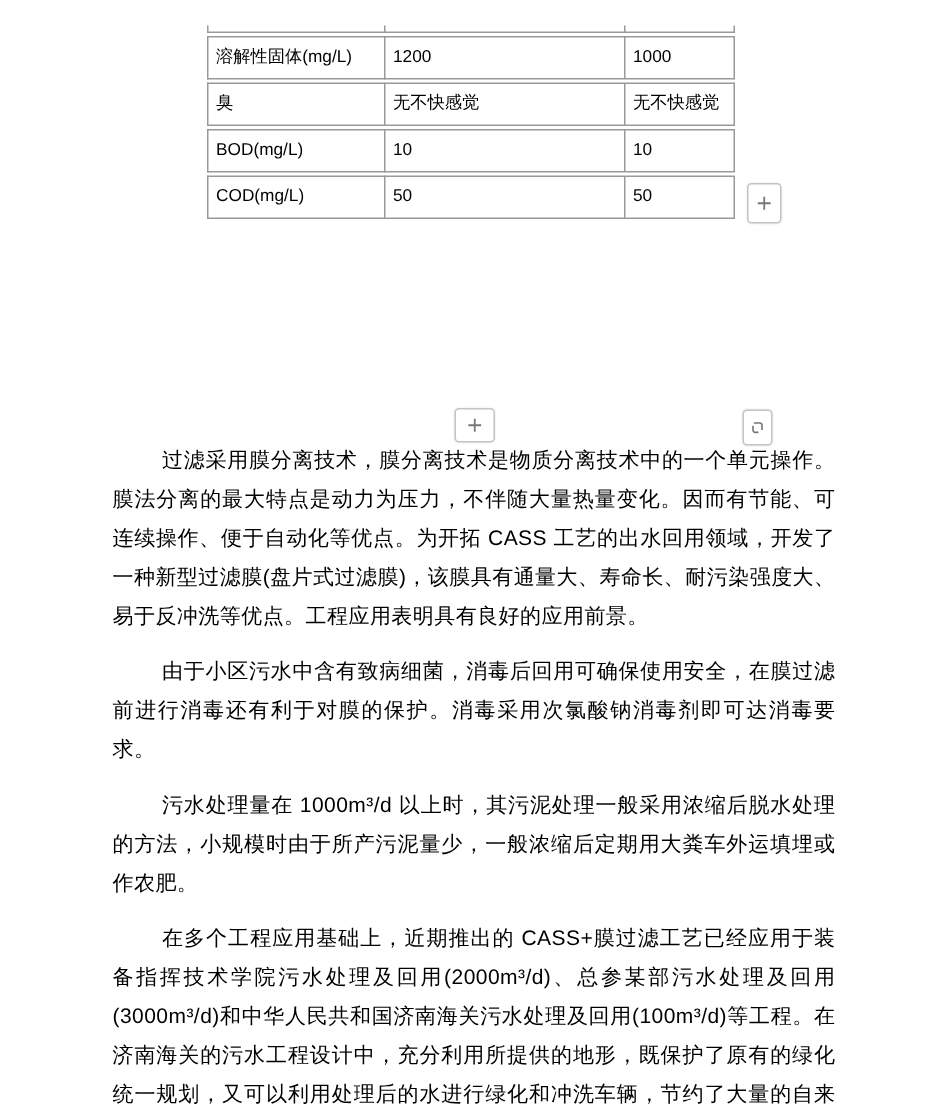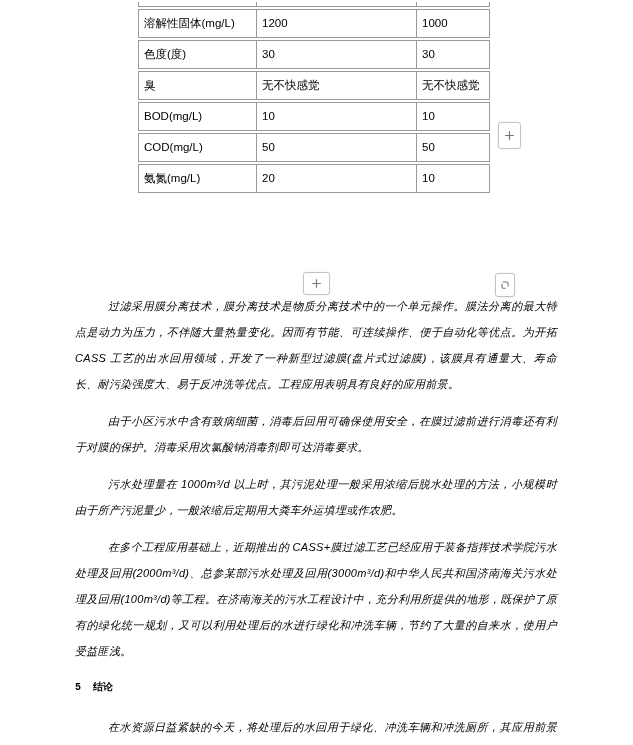--- a/index.html
+++ b/index.html
@@ -5,21 +5,21 @@
   html,body{margin:0;padding:0;}
   body{
     width:633px;height:745px;overflow:hidden;background:#ffffff;
     font-family:"Liberation Sans","DejaVu Sans",sans-serif;
     -webkit-font-smoothing:antialiased;
   }
   .canvas{position:relative;width:633px;height:745px;background:#ffffff;overflow:hidden;}
 
   
   .table-clip{
-    position:absolute;left:138px;top:2px;width:356px;height:270px;overflow:hidden;
+    position:absolute;left:138px;top:17px;width:356px;height:270px;overflow:hidden;
   }
   table.wq{
     border-collapse:separate;border-spacing:0 2px;
     margin-top:-26px;table-layout:fixed;width:352px;
   }
   table.wq td{
     height:27px;padding:0 0 0 5px;vertical-align:middle;
     font-size:11.5px;color:#000;line-height:13px;
     border-top:1px solid var(--bdr);border-bottom:1px solid var(--bdr);
     border-left:1px solid var(--bdr);
@@ -36,22 +36,22 @@
   }
   .btn-insert-col{left:498px;top:122px;width:23px;height:27px;}
   .btn-insert-row{left:303px;top:272px;width:27px;height:23px;}
   .btn-expand{left:495px;top:273px;width:20px;height:24px;}
 
   
   .textblock{
     position:absolute;left:75px;top:293px;width:482px;color:#000;
   }
   .textblock p{
-    margin:0 0 11px 0;font-size:11px;line-height:26px;
-    text-indent:33px;text-align:justify;letter-spacing:0.3px;font-style:italic;
+    margin:0 0 11px 0;font-size:14px;line-height:26px;
+    text-indent:33px;text-align:justify;letter-spacing:0.3px;
   }
   .textblock h3{
     margin:3px 0 13px 0;font-size:10px;line-height:26px;font-weight:bold;font-family:Liberation Mono, monospace;
   }
 </style>
 </head>
 <body>
 
 <div class="canvas">
 
@@ -67,43 +67,33 @@
             <td></td>
             <td></td>
             <td></td>
           </tr>
           <tr>
             <td>溶解性固体(mg/L)</td>
             <td>1200</td>
             <td>1000</td>
           </tr>
           <tr>
-            <td>色度(度)</td>
-            <td>30</td>
-            <td>30</td>
-          </tr>
-          <tr>
             <td>臭</td>
             <td>无不快感觉</td>
             <td>无不快感觉</td>
           </tr>
           <tr>
             <td>BOD(mg/L)</td>
             <td>10</td>
             <td>10</td>
           </tr>
           <tr>
             <td>COD(mg/L)</td>
             <td>50</td>
             <td>50</td>
-          </tr>
-          <tr>
-            <td>氨氮(mg/L)</td>
-            <td>20</td>
-            <td>10</td>
           </tr>
         </tbody>
     </table>
   </div>
 
   <button class="float-btn btn-insert-col" title="">
     <svg width="13" height="13" viewBox="0 0 13 13">
       <path d="M6.5 2.2v8.6M2.2 6.5h8.6" stroke="#777" stroke-width="1.2" fill="none"></path>
     </svg>
   </button>

